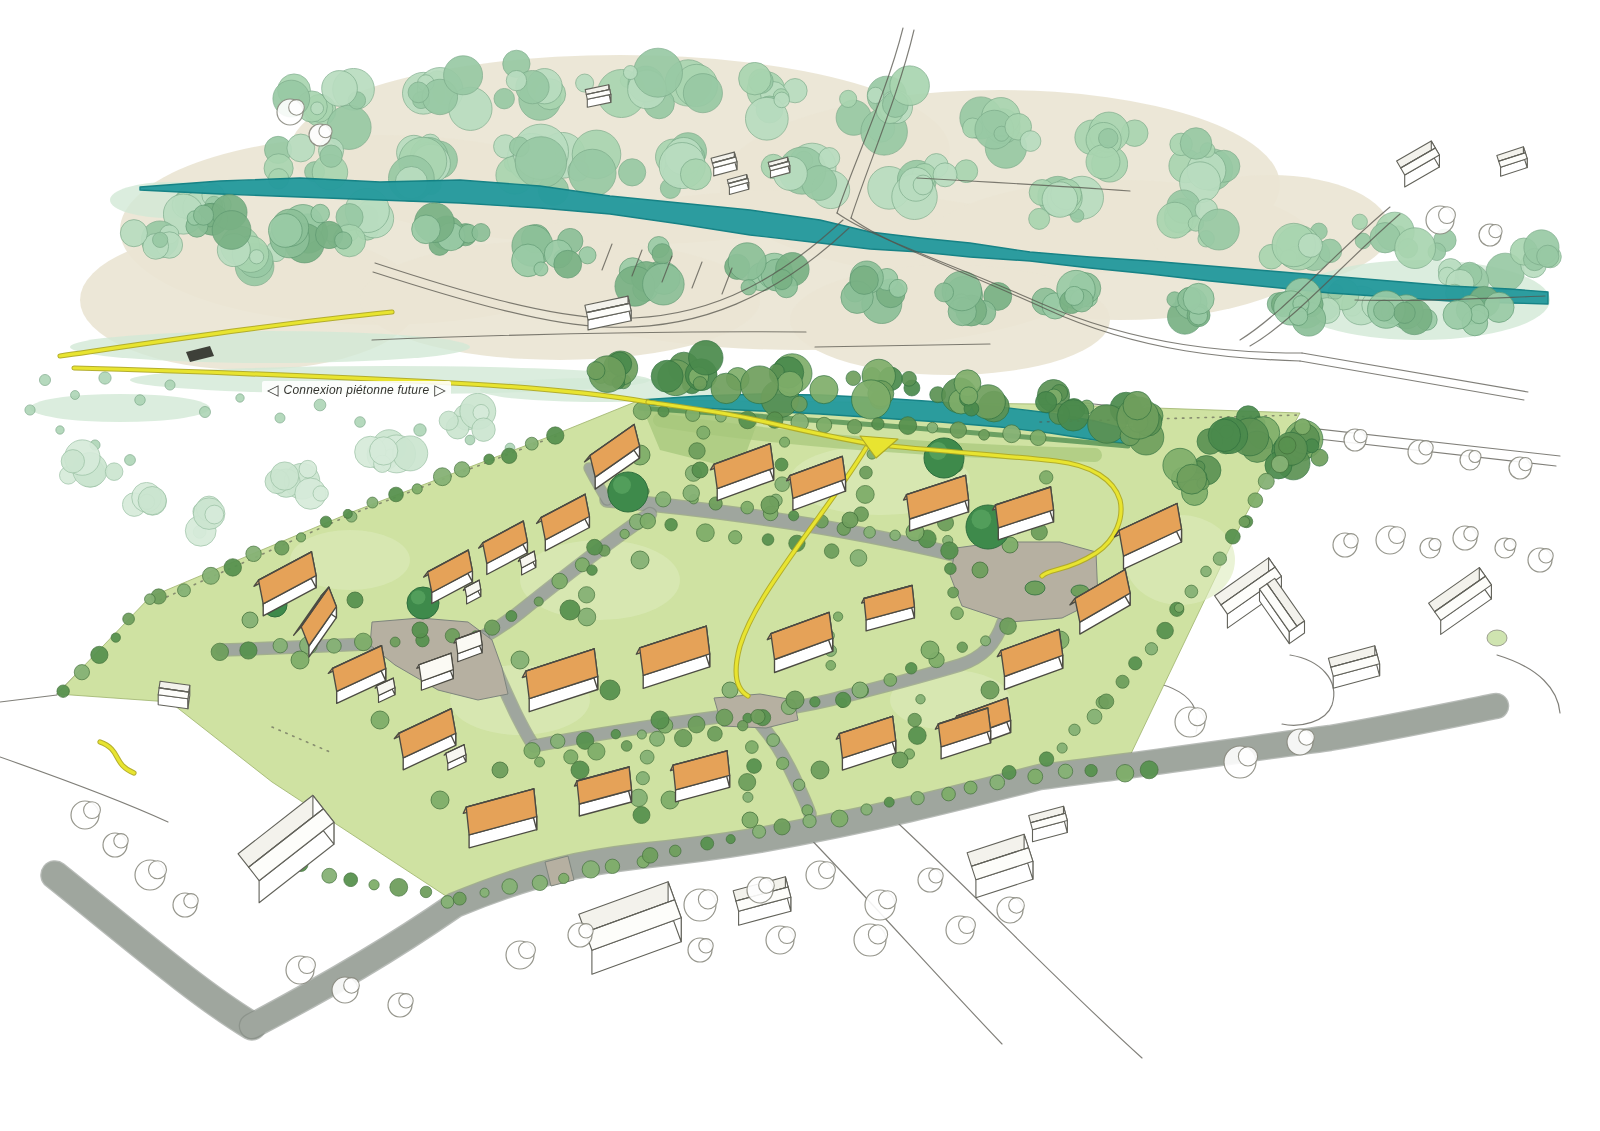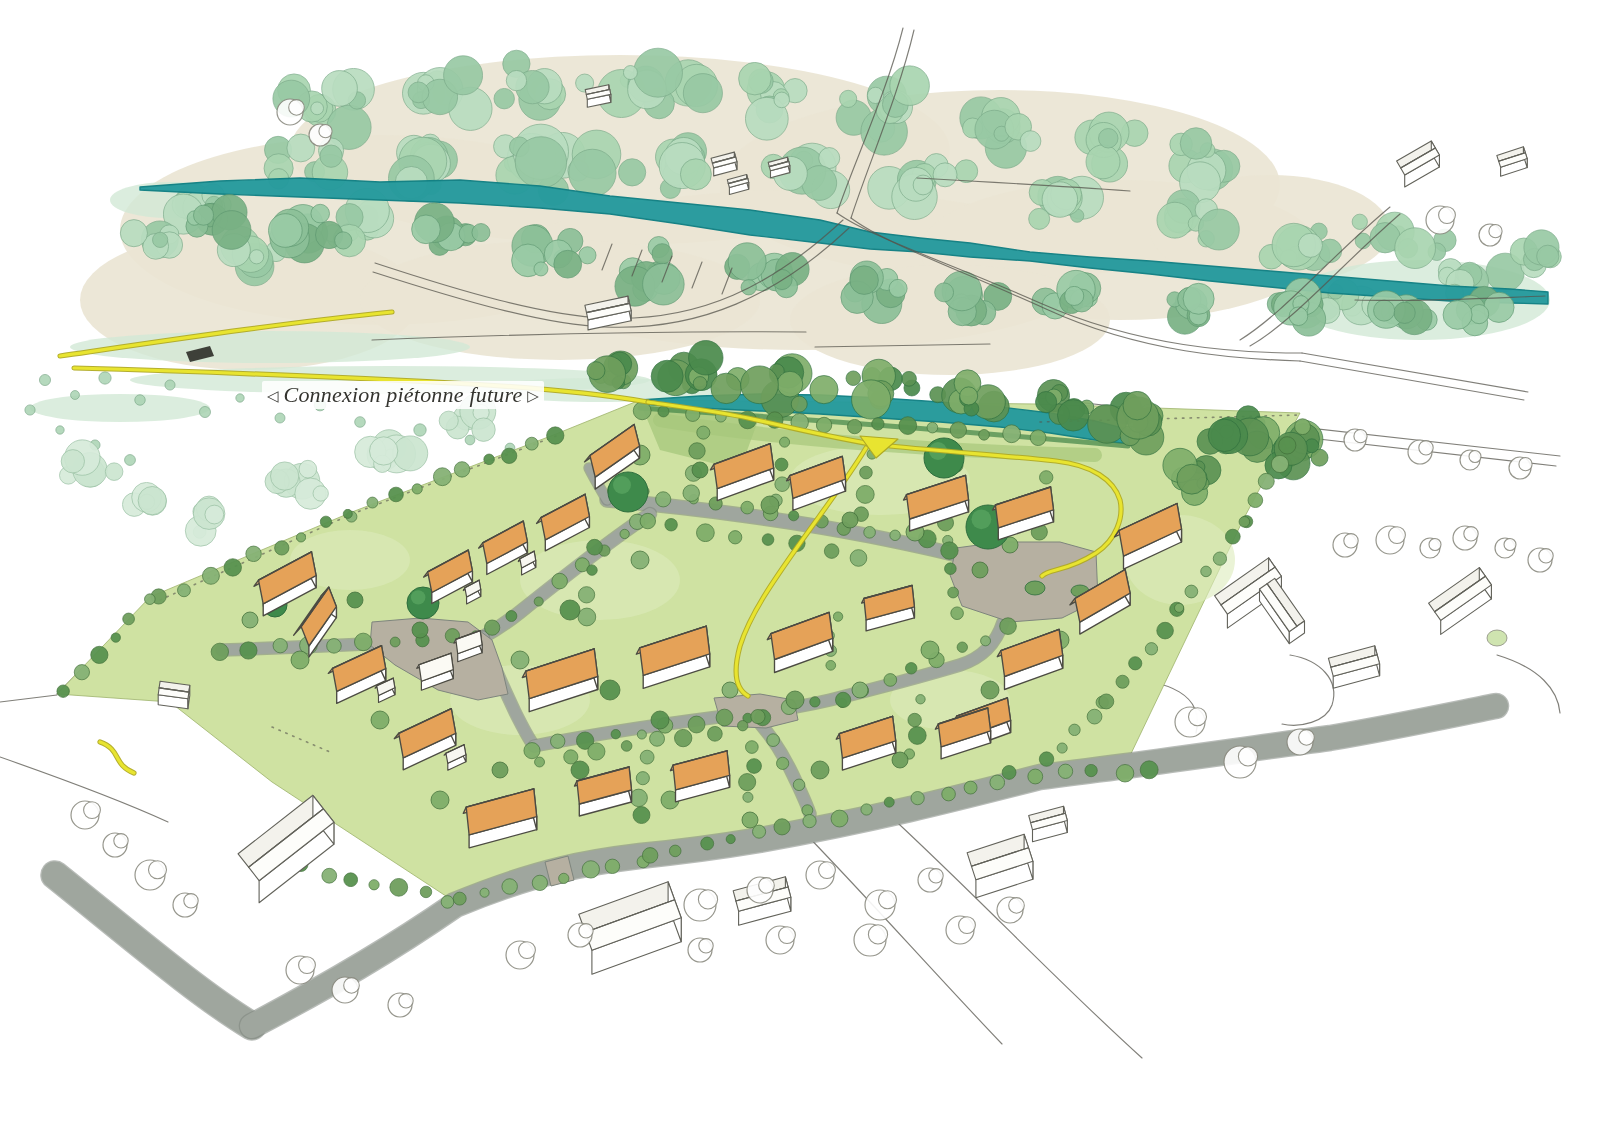--- a/index.html
+++ b/index.html
@@ -1,20 +1,20 @@
 <!DOCTYPE html>
 <html><head>
 <meta charset="utf-8">
 <style>
   html,body{margin:0;padding:0;background:#fff;font-family:"Liberation Sans",sans-serif;}
   #page{position:relative;width:1600px;height:1131px;background:#fff;overflow:hidden;}
   #scene{position:absolute;left:0;top:0;}
   .annot{position:absolute;left:262px;top:381px;display:flex;align-items:center;gap:5px;
          background:rgba(255,255,255,.88);padding:1px 5px;border-radius:2px;}
-  .annot .txt{font-style:italic;font-size:22px;color:#34342f;letter-spacing:.2px;white-space:nowrap;font-family:Liberation Serif, serif;}
+  .annot .txt{font-style:italic;font-size:12px;color:#34342f;letter-spacing:.2px;white-space:nowrap;}
   .annot .tri{font-size:15px;color:#3a3a35;line-height:1;}
 </style>
 </head>
 <body>
 
 <div id="page">
   <svg id="scene" width="1600" height="1131" viewBox="0 0 1600 1131">
       <g>
         <ellipse cx="620" cy="150" rx="330" ry="95" fill="#eae5d4" opacity="0.92"></ellipse>
         <ellipse cx="1000" cy="185" rx="280" ry="95" fill="#eae5d4" opacity="0.92"></ellipse>

